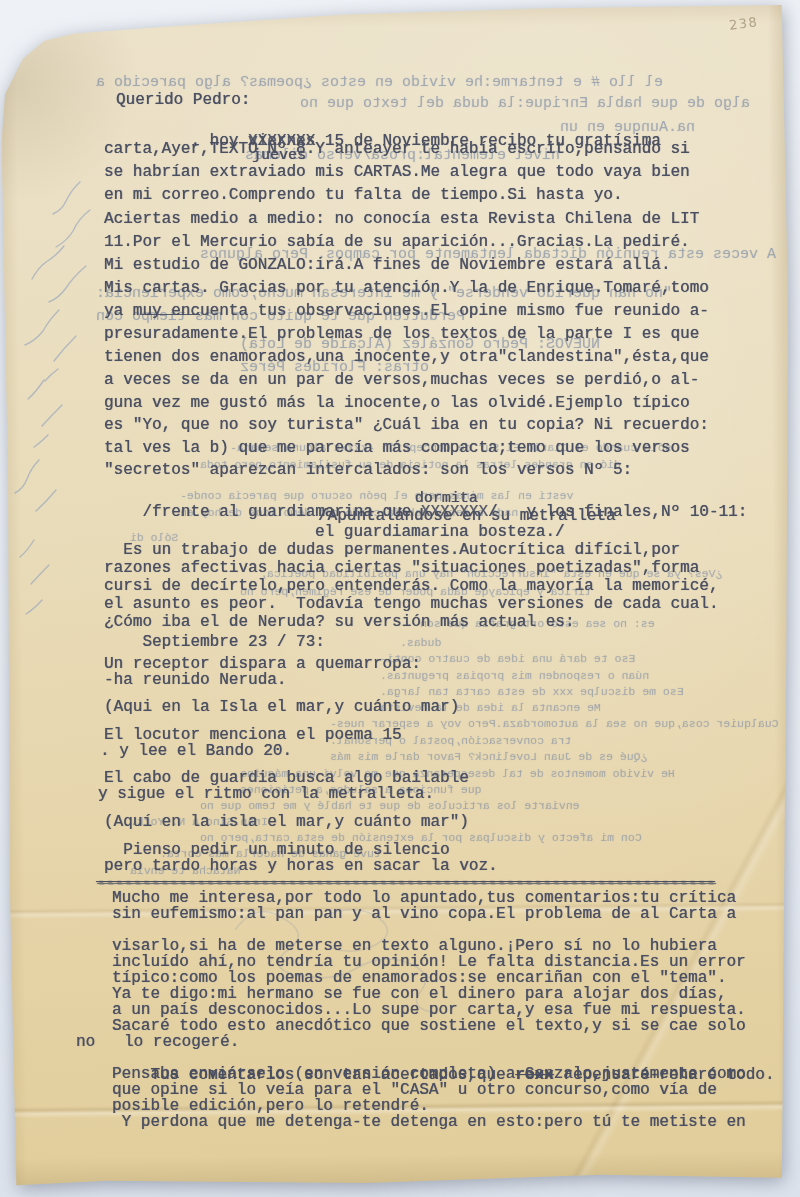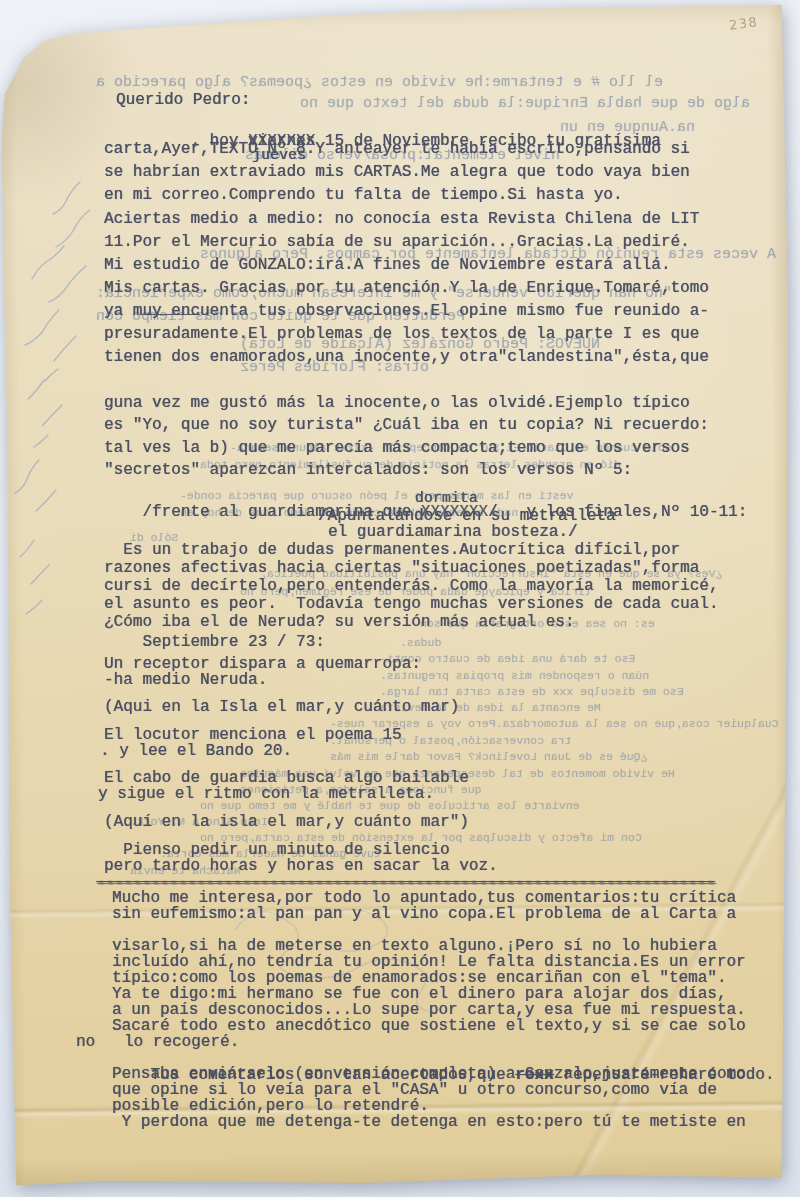--- a/index.html
+++ b/index.html
@@ -134,41 +134,42 @@
   <div class="tl" style="top:187px">en mi correo.Comprendo tu falta de tiempo.Si hasta yo.</div>
   <div class="tl" style="top:211px">Aciertas medio a medio: no conocía esta Revista Chilena de LIT</div>
   <div class="tl" style="top:234px">11.Por el Mercurio sabía de su aparición...Gracias.La pediré.</div>
   <div class="tl" style="top:257px">Mi estudio de GONZALO:irá.A fines de Noviembre estará allá.</div>
 
   <div class="tl" style="top:280px"><span>Mis </span><span class="ul">cartas</span><span>. Gracias por tu atención.Y la de Enrique.Tomaré,tomo</span></div>
 
   <div class="tl" style="top:303px">ya muy encuenta tus observaciones.El opine mismo fue reunido a-</div>
   <div class="tl" style="top:326px">presuradamente.El problemas de los textos de la parte I es que</div>
   <div class="tl" style="top:349px">tienen dos enamorados,una inocente,y otra"clandestina",ésta,que</div>
+  <div class="tl" style="top:372px">a veces se da en un par de versos,muchas veces se perdió,o al-</div>
   <div class="tl" style="top:395px">guna vez me gustó más la inocente,o las olvidé.Ejemplo típico</div>
   <div class="tl" style="top:417px">es "Yo, que no soy turista" ¿Cuál iba en tu copia? Ni recuerdo:</div>
   <div class="tl" style="top:440px">tal ves la b) que me parecía más compacta;temo que los versos</div>
   <div class="tl" style="top:462px">"secretos" aparezcan intercalados: son los versos Nº 5:</div>
 
   <div class="tl" style="top:487px">
     <span>/frente al guardiamarina que </span><span class="xw"><span class="under">XXXXXXX</span><span class="above">dormita</span></span><span>/   y los finales,Nº 10-11:</span>
   </div>
 
   <div class="tl" style="top:508px;left:318px">/Apuntalándose en su metralleta</div>
-  <div class="tl" style="top:524px;left:328px">el guardiamarina bosteza./</div>
+  <div class="tl" style="top:524px;left:315px">el guardiamarina bosteza./</div>
 
   <div class="tl" style="top:542px">  Es un trabajo de dudas permanentes.Autocrítica difícil,por</div>
   <div class="tl" style="top:560px">razones afectivas hacia ciertas "situaciones poetizadas",forma</div>
   <div class="tl" style="top:578px">cursi de decírtelo,pero entenderás. Como la mayoría la memoricé,</div>
   <div class="tl" style="top:596px">el asunto es peor.  Todavía tengo muchas versiones de cada cual.</div>
   <div class="tl" style="top:614px">¿Cómo iba el de Neruda? su versión más actual es:</div>
   <div class="tl" style="top:634px">    Septiembre 23 / 73:</div>
 
   <div class="tl" style="top:656px">Un receptor dispara a quemarropa:</div>
-  <div class="tl" style="top:672px">-ha medio Neruda.</div>
+  <div class="tl" style="top:672px">-ha reunido Neruda.</div>
   <div class="tl" style="top:699px">(Aqui en la Isla el mar,y cuánto mar)</div>
   <div class="tl" style="top:727px">El locutor menciona el poema 15</div>
   <div class="tl" style="top:743px;left:100px">. y lee el Bando 20.</div>
   <div class="tl" style="top:770px">El cabo de guardia busca algo bailable</div>
   <div class="tl" style="top:786px;left:98px">y sigue el ritmo con la metralleta.</div>
   <div class="tl" style="top:814px">(Aquí en la isla el mar,y cuánto mar")</div>
   <div class="tl" style="top:842px">  Pienso pedir un minuto de silencio</div>
   <div class="tl" style="top:858px">pero tardo horas y horas en sacar la voz.</div>
 
   <div class="tl rule" style="top:874px;left:96px">--------------------------------------------------------------------</div>

